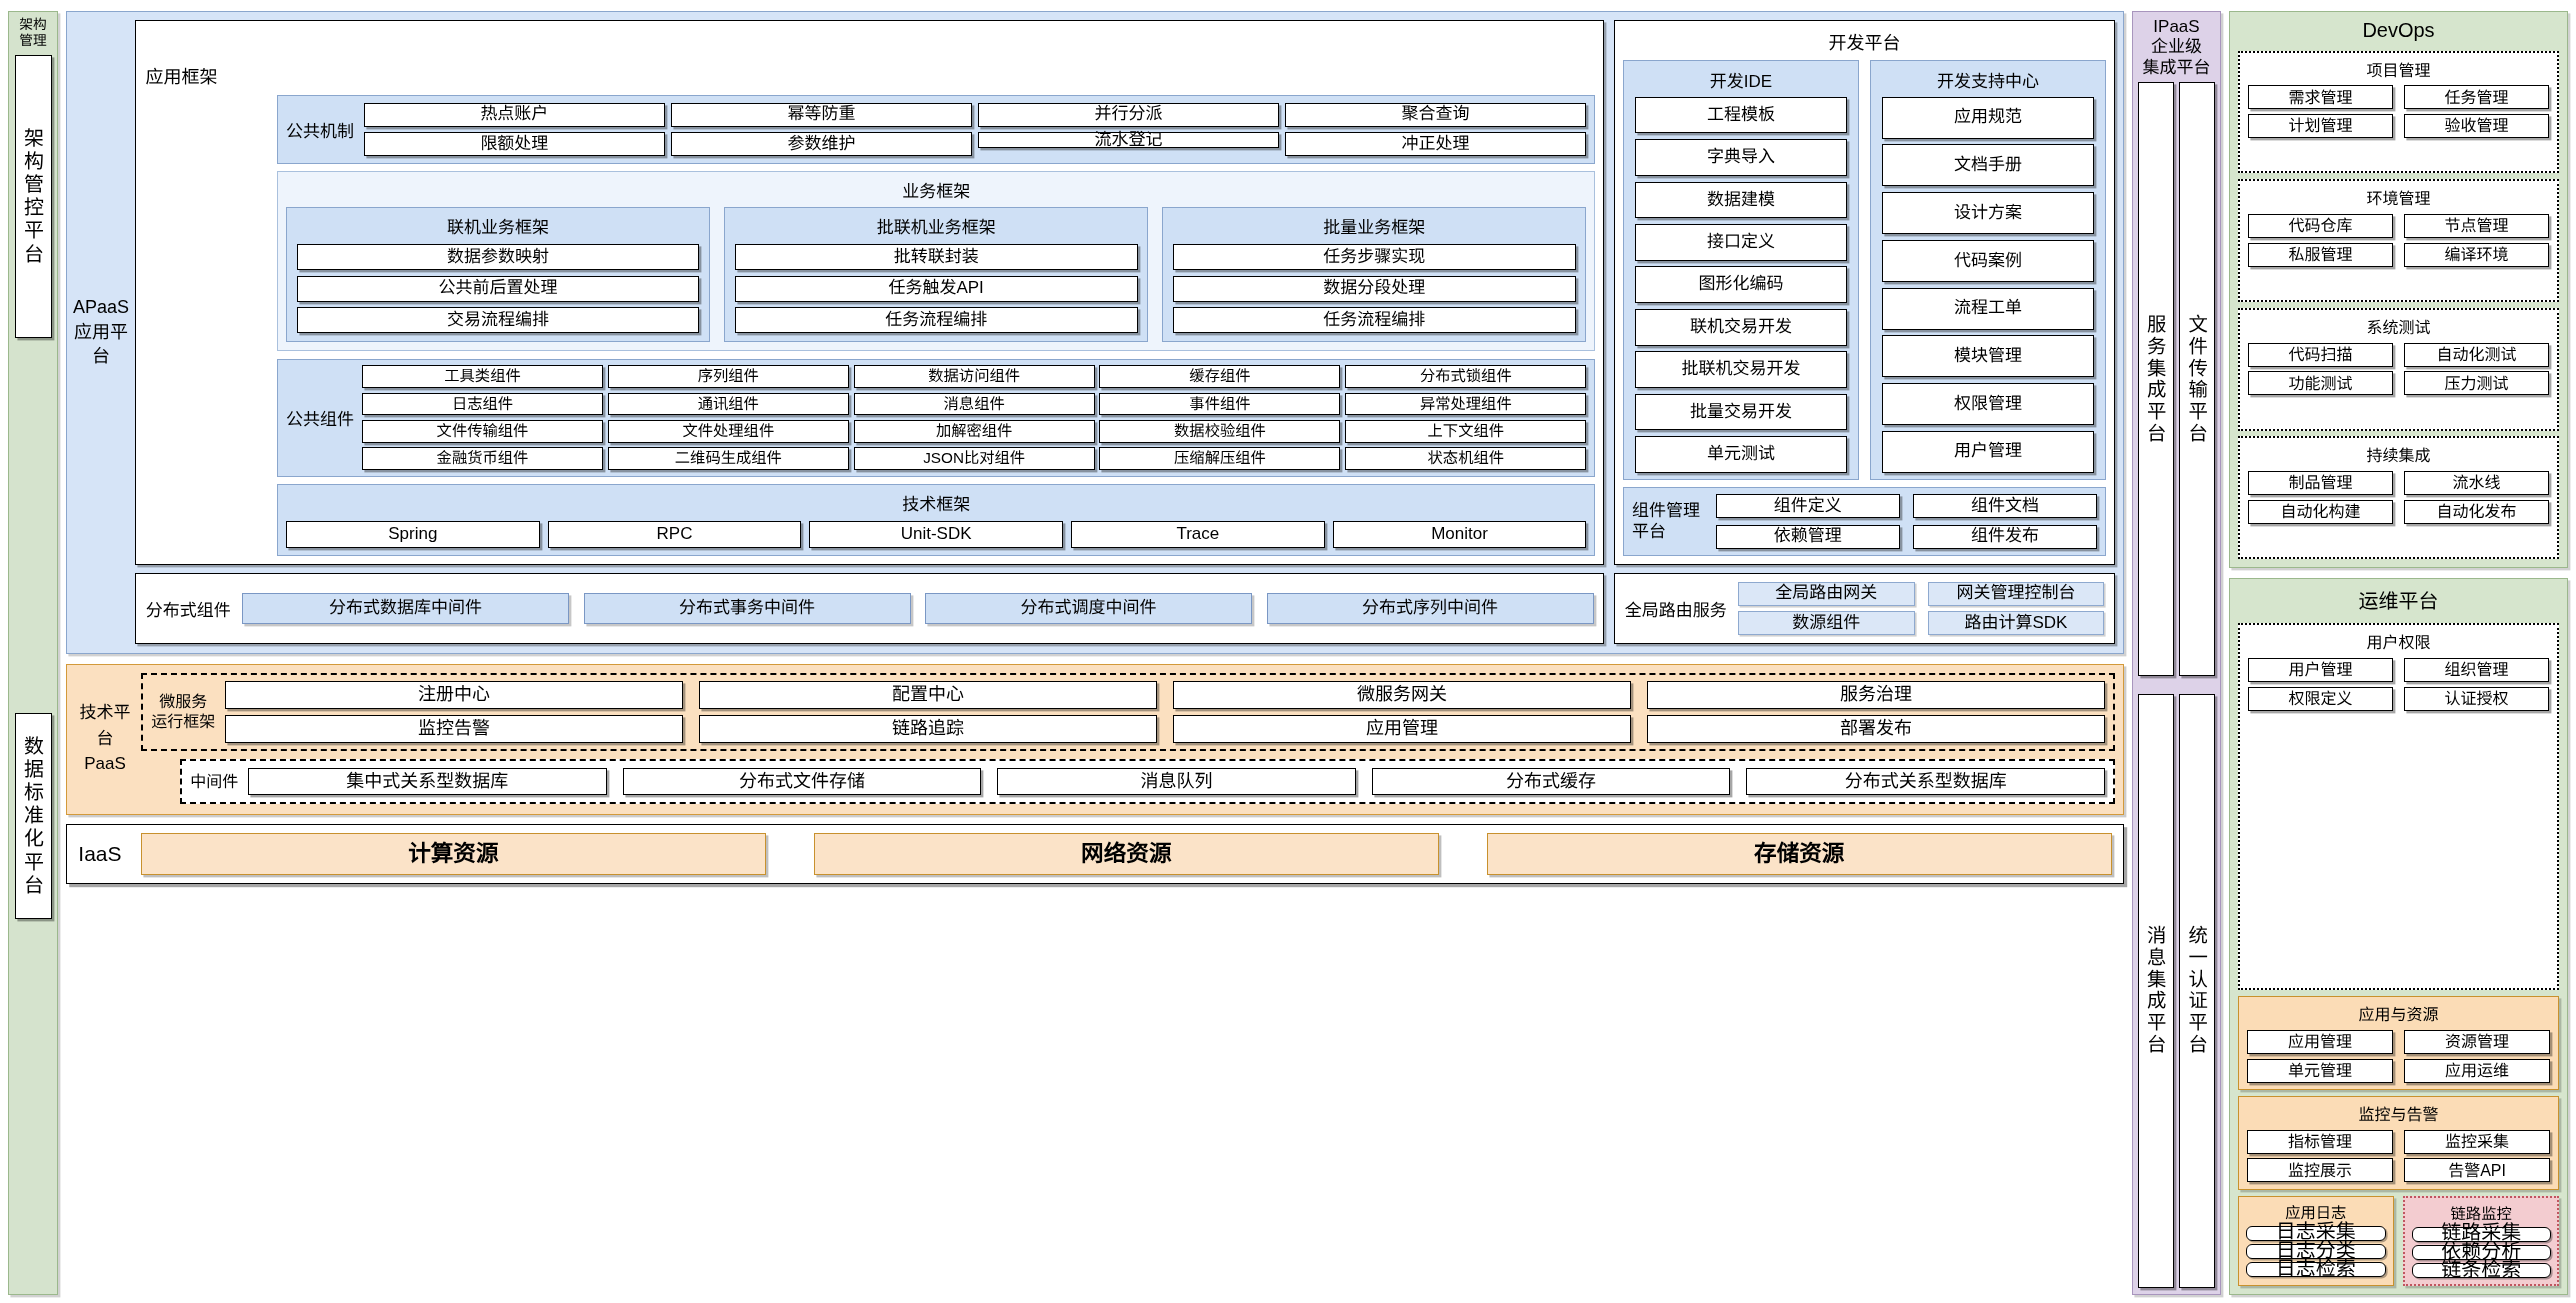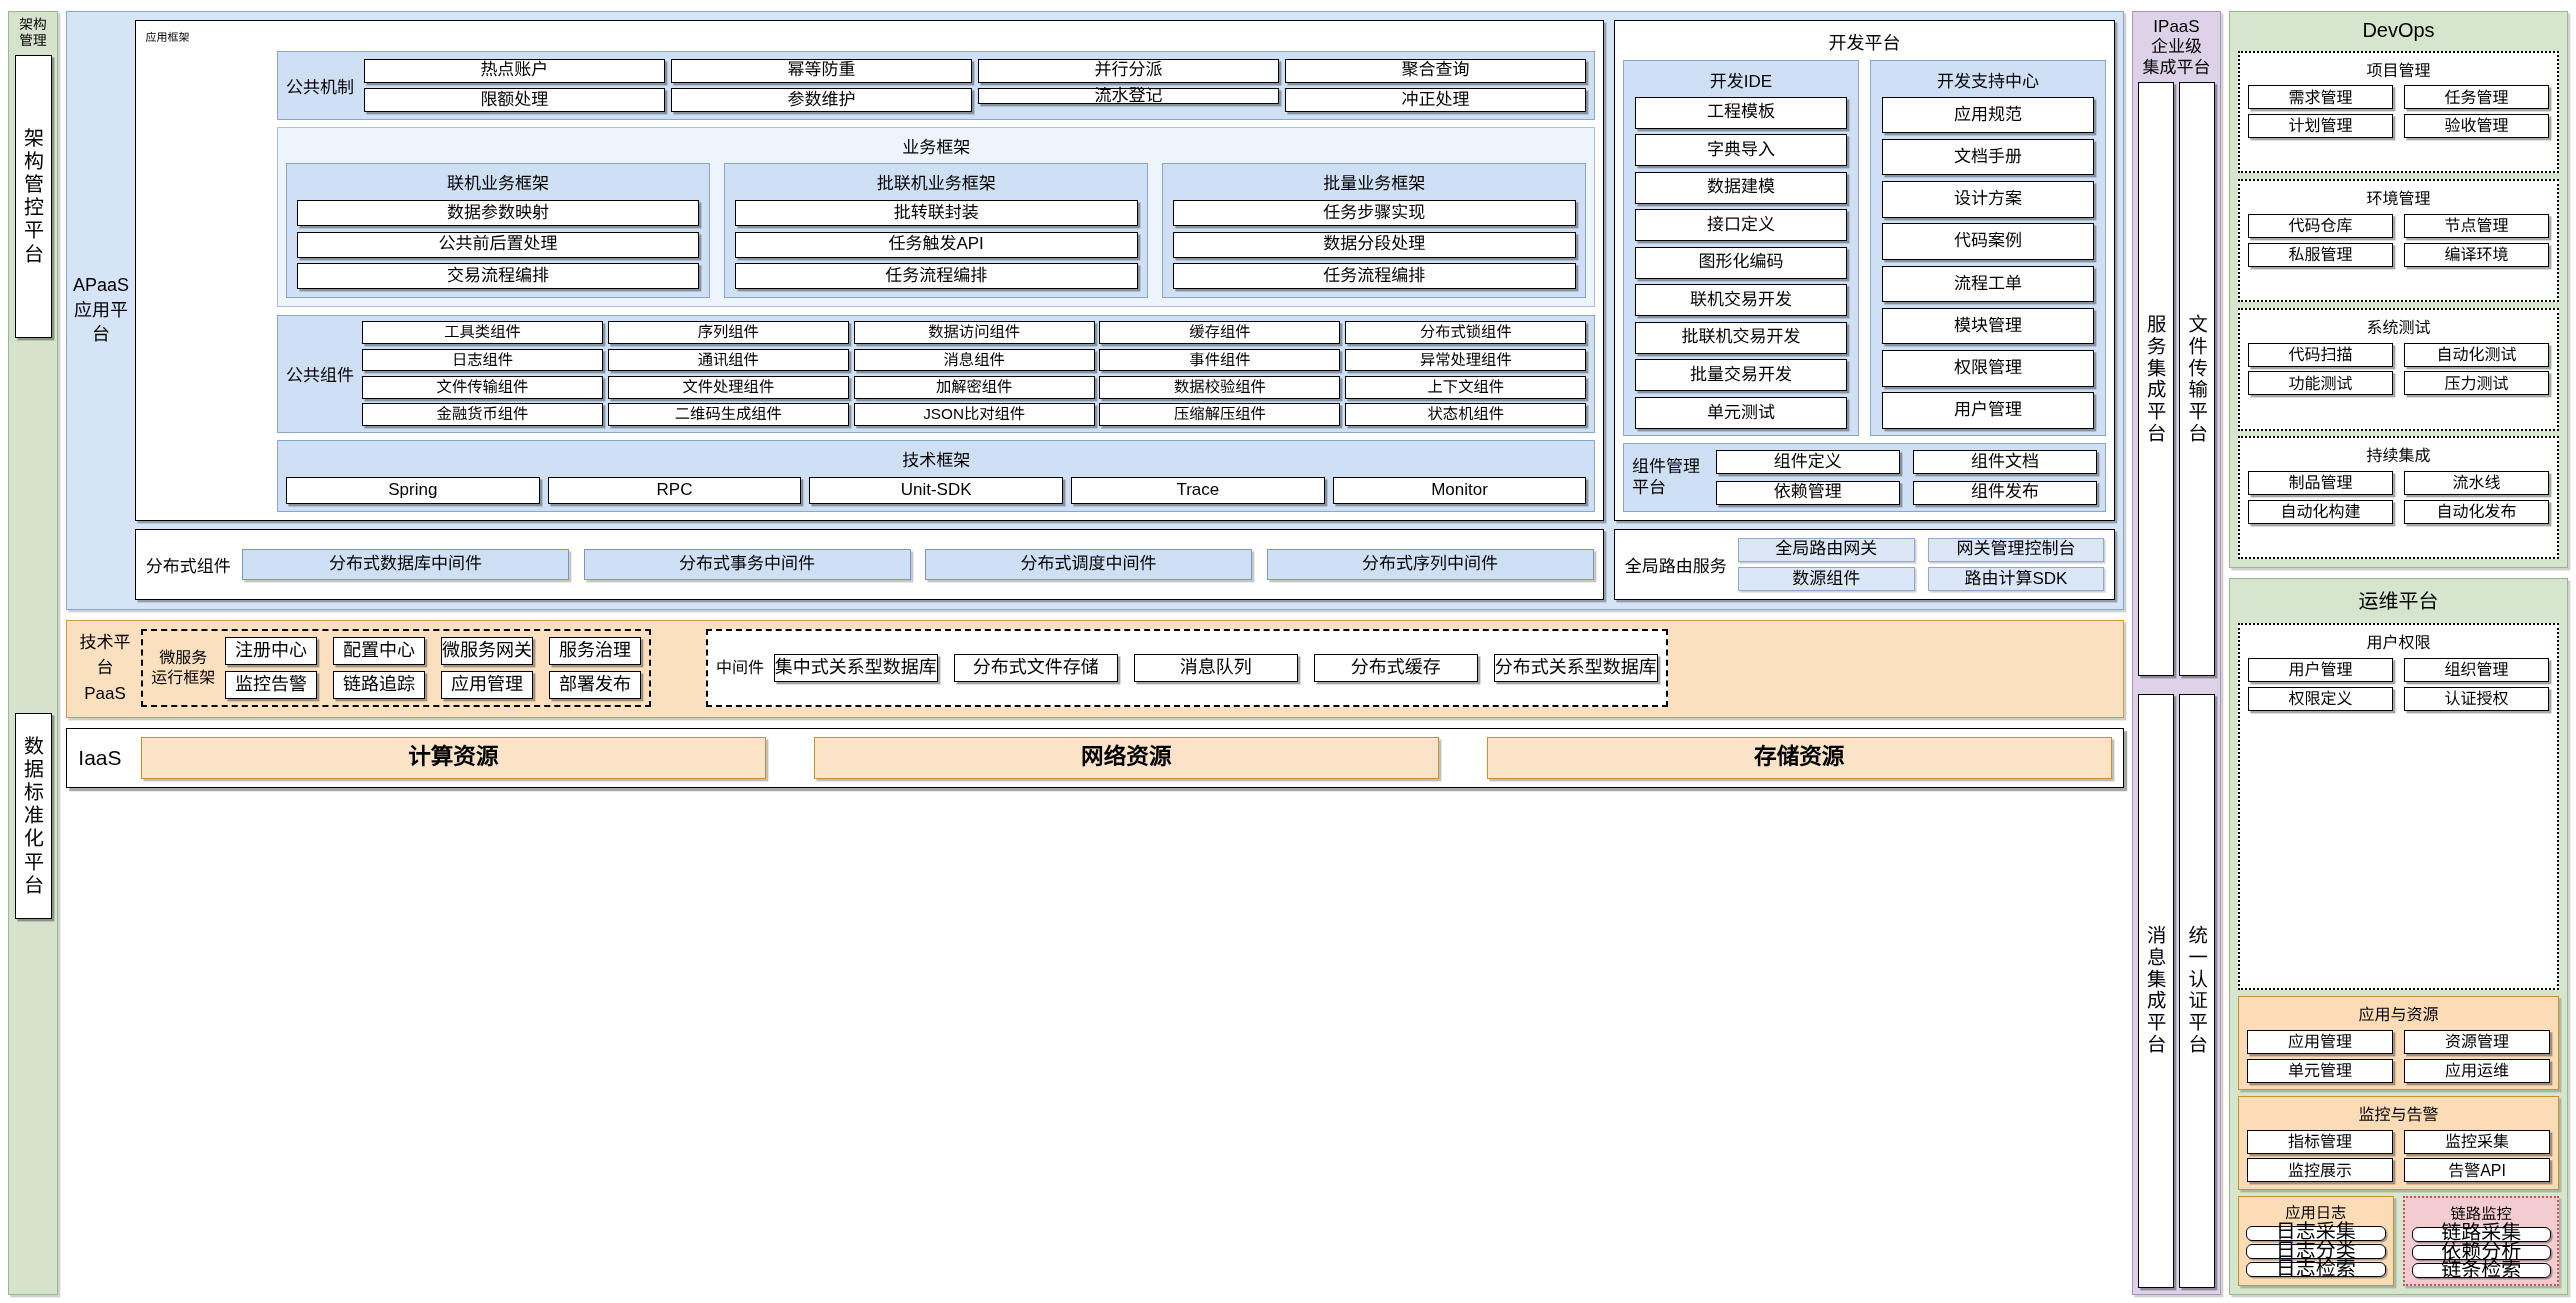--- a/index.html
+++ b/index.html
@@ -44,21 +44,21 @@
   
   .apaas{background:#d6e4f7;border:1.2px solid #8aa6cd;box-sizing:border-box;
          display:flex;gap:6.5px;padding:8px 8px 9.7px 6.5px;box-shadow:2.4px 2.4px 0 rgba(0,0,0,.18);}
   .apaas-label{width:55px;flex:0 0 55px;display:flex;flex-direction:column;align-items:center;justify-content:center;
                font-size:18px;line-height:1.35;text-align:center;}
   .apaas-body{flex:1 1 auto;display:flex;flex-direction:column;gap:8px;min-width:0;}
   .apaas-top{display:flex;gap:9.7px;min-width:0;}
 
   .appframe{flex:1 1 auto;background:#fff;border:1.6px solid #000;box-sizing:border-box;padding:6.5px 8px 8px 8px;
             display:flex;flex-direction:column;gap:7.3px;min-width:0;box-shadow:2.4px 2.4px 0 rgba(0,0,0,.3);}
-  .appframe-title{font-size:11px;padding-left:1.6px;}
+  .appframe-title{font-size:18px;padding-left:1.6px;margin-top:34px;}
   .appframe-inner{display:flex;gap:8px;flex:1 1 auto;min-width:0;}
   .appframe-left{width:125px;flex:0 0 125px;}
   .appframe-right{flex:1 1 auto;display:flex;flex-direction:column;gap:7.3px;min-width:0;}
 
   .band{background:#cfe0f5;border:1.2px solid #8aa6cd;box-sizing:border-box;padding:6.5px 8px;display:flex;align-items:center;gap:9.7px;}
   .band-label{font-size:17px;white-space:nowrap;flex:0 0 auto;}
   .band-grid{flex:1 1 auto;display:grid;gap:5.7px;}
 
   .bizframe{background:#eef4fc;border:1.2px solid #a9c0dd;box-sizing:border-box;padding:3.2px 8px 8px 8px;}
   .bizframe-title{text-align:center;font-size:17px;margin:1.6px 0 4.8px 0;}
@@ -101,21 +101,21 @@
   .routebox{width:501px;flex:0 0 501px;background:#fff;border:1.6px solid #000;box-sizing:border-box;padding:7.3px 9.7px;
             display:flex;align-items:center;gap:11.3px;box-shadow:2.4px 2.4px 0 rgba(0,0,0,.3);}
   .route-grid{flex:1 1 auto;display:grid;grid-template-columns:1fr 1fr;gap:5.7px 13px;}
   .route-grid .leaf{height:24px;}
 
   
   .paas{background:#fbe0c0;border:1.6px solid #d39a3a;box-sizing:border-box;display:flex;gap:4.8px;
         padding:8px 8px 9.7px 6.5px;box-shadow:2.4px 2.4px 0 rgba(0,0,0,.2);}
   .paas-label{width:63px;flex:0 0 63px;display:flex;flex-direction:column;align-items:center;justify-content:center;
               font-size:17px;line-height:1.5;text-align:center;}
-  .paas-body{flex:1 1 auto;display:flex;flex-direction:row;gap:16px;min-width:0;}
+  .paas-body{flex:1 1 auto;display:flex;flex-direction:column;gap:8px;min-width:0;}
   .dashed-band{border:2.4px dashed #000;box-sizing:border-box;padding:6.5px 8px;display:flex;align-items:center;gap:9.7px;background:transparent;}
   .dashed-band.white{background:#fff;margin-left:39px;}
   .db-label{font-size:16px;line-height:1.25;white-space:nowrap;flex:0 0 auto;text-align:center;}
   .db-grid{flex:1 1 auto;display:grid;gap:6.5px 16px;}
   .db-grid .leaf{height:27.5px;font-size:18px;}
 
   
   .iaas{background:#fff;border:1.6px solid #000;box-sizing:border-box;padding:8px 11.3px;display:flex;align-items:center;gap:19.4px;
         box-shadow:3.2px 3.2px 0 rgba(0,0,0,.35);}
   .iaas-label{font-size:21px;}

